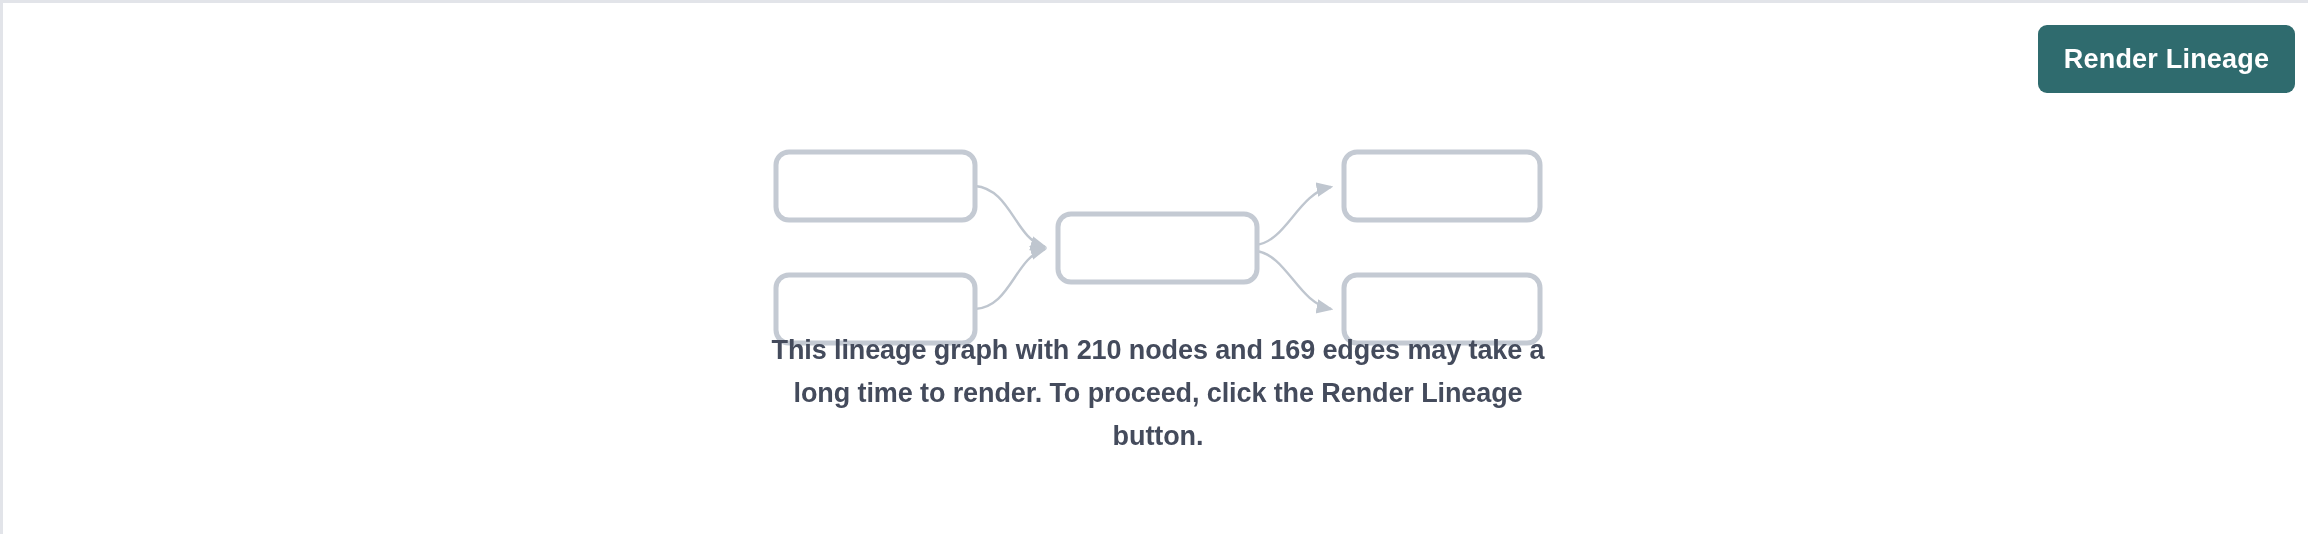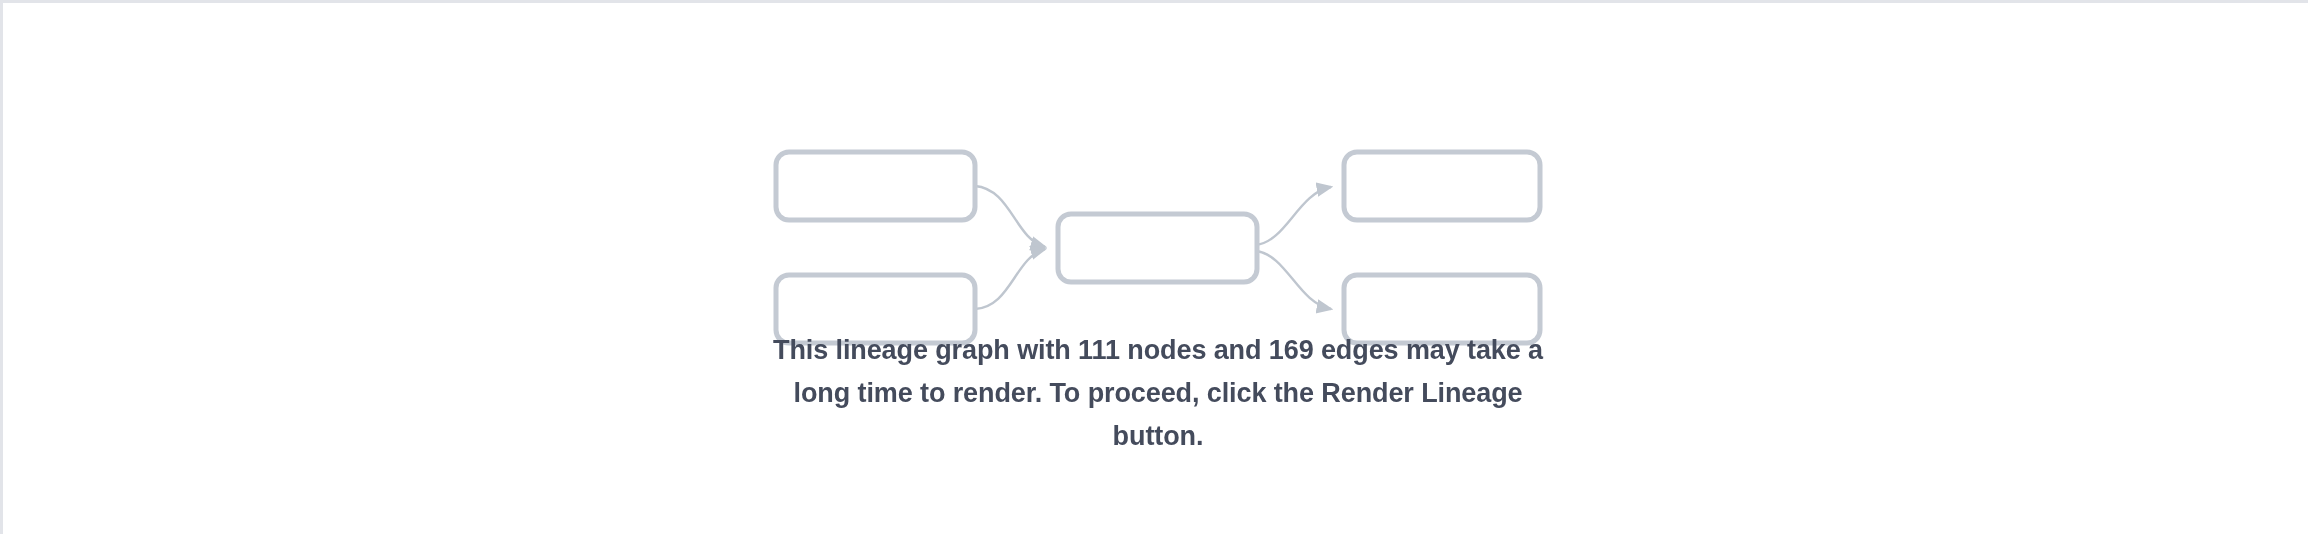--- a/index.html
+++ b/index.html
@@ -88,20 +88,21 @@
     font-weight: bold;
     line-height: 43px;
     letter-spacing: -0.1px;
   }
 </style>
 </head>
 <body>
 
 <div class="lineage-panel">
 
+  <button class="render-lineage-button">Render Lineage</button>
 
   <div class="graph-placeholder">
     <svg viewBox="0 0 810 175" xmlns="http://www.w3.org/2000/svg">
       <defs>
         <marker id="ph-arrowhead" markerWidth="7" markerHeight="7" refX="6" refY="3" orient="auto" markerUnits="strokeWidth">
           <path d="M0,0 L7,3 L0,6 z" class="ph-arrow"></path>
         </marker>
       </defs>
 
       <path class="ph-edge" d="M222,65 C258,68 262,118 292,126" marker-end="url(#ph-arrowhead)"></path>
@@ -110,15 +111,15 @@
       <path class="ph-edge" d="M503,130 C534,134 545,182 578,188" marker-end="url(#ph-arrowhead)"></path>
 
       <rect class="ph-node" x="23" y="31" width="199" height="68" rx="13" ry="13"></rect>
       <rect class="ph-node" x="23" y="154" width="199" height="68" rx="13" ry="13"></rect>
       <rect class="ph-node" x="305" y="93" width="199" height="68" rx="13" ry="13"></rect>
       <rect class="ph-node" x="591" y="31" width="196" height="68" rx="13" ry="13"></rect>
       <rect class="ph-node" x="591" y="154" width="196" height="68" rx="13" ry="13"></rect>
     </svg>
   </div>
 
-  <div class="lineage-message">This lineage graph with 111 nodes and 169 edges may take a long time to render. To proceed, click the Render Lineage button.</div>
+  <div class="lineage-message">This lineage graph with 210 nodes and 169 edges may take a long time to render. To proceed, click the Render Lineage button.</div>
 
 </div>
 
 </body></html>

